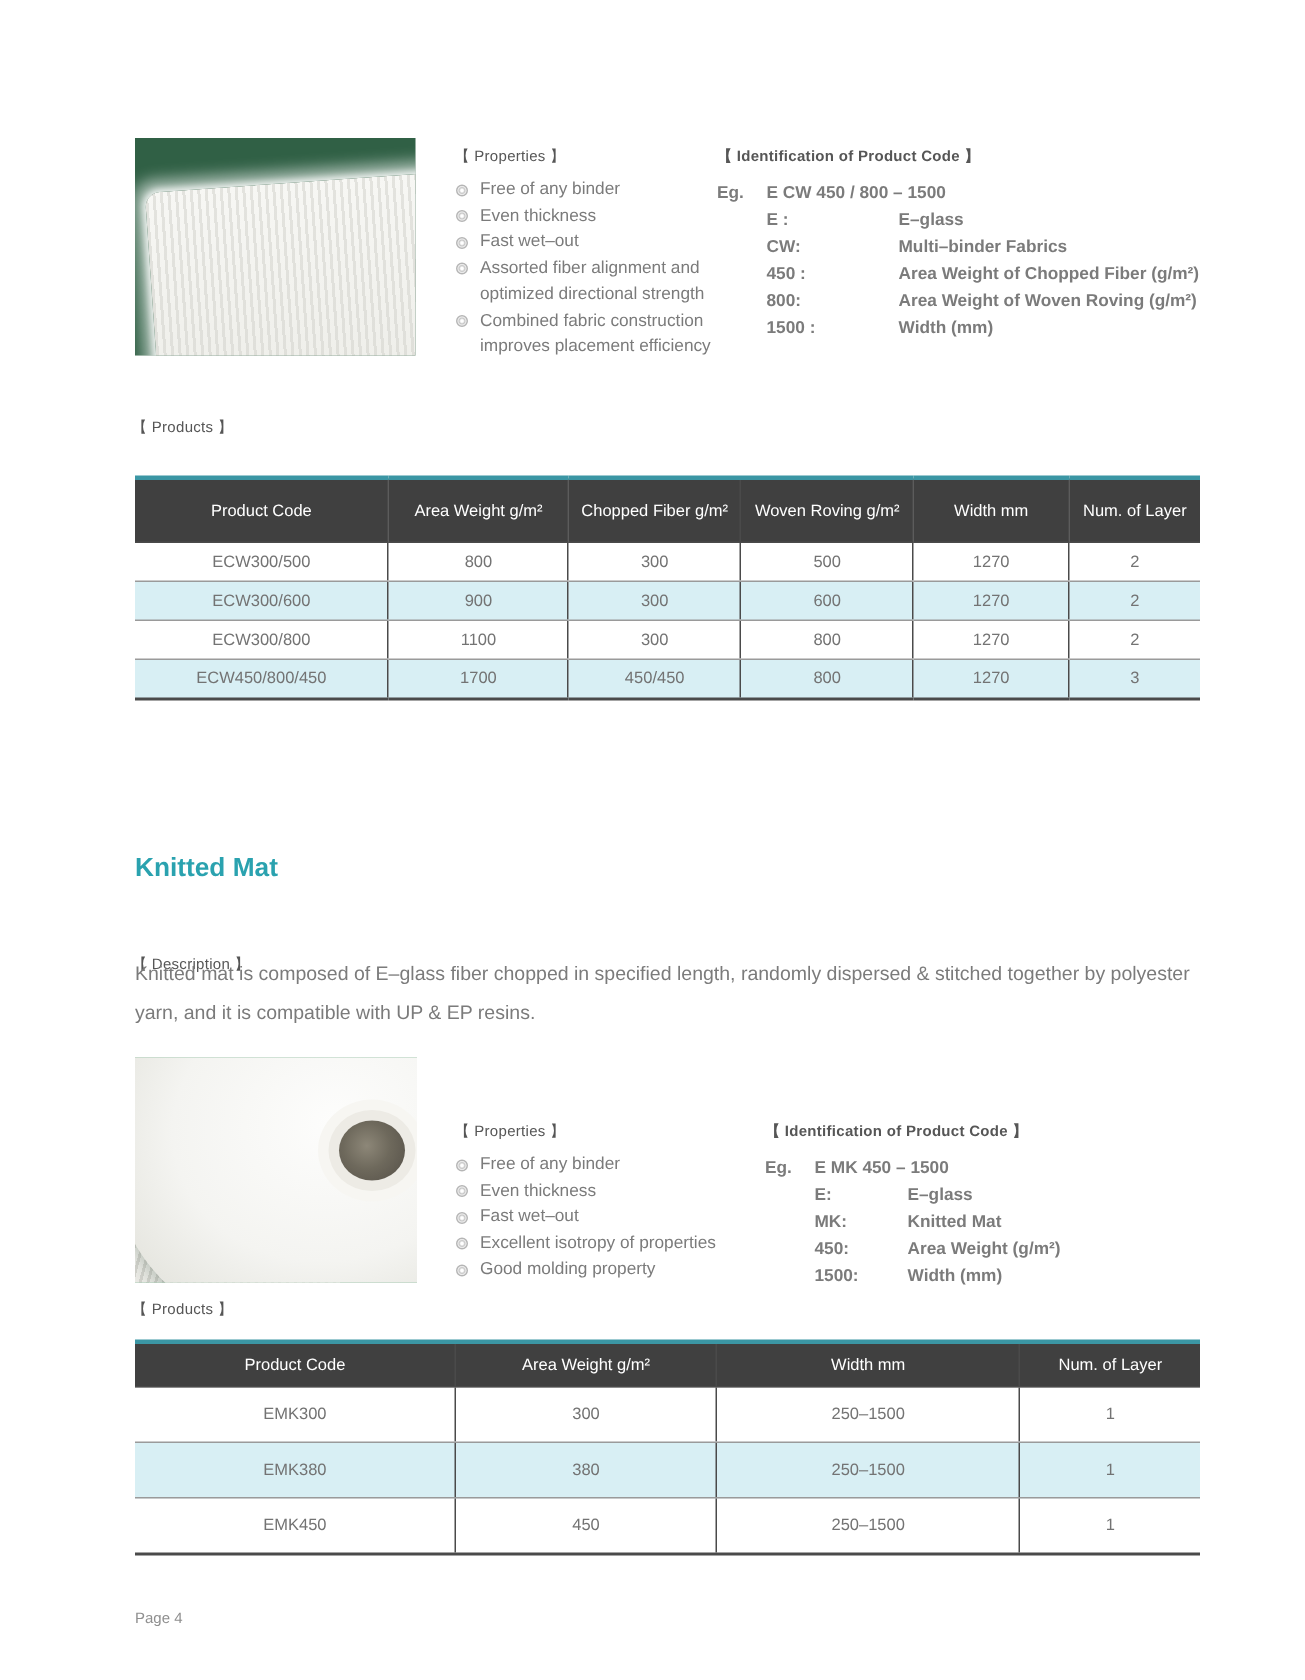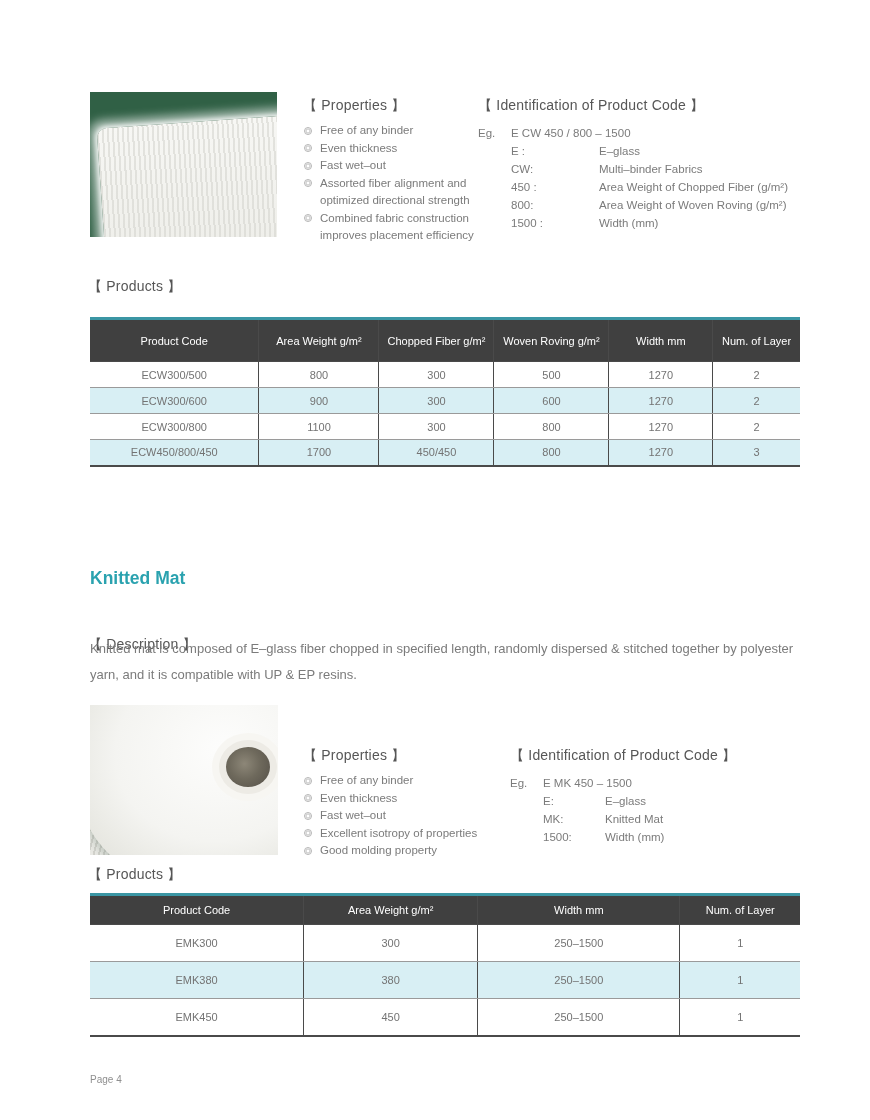--- a/index.html
+++ b/index.html
@@ -7,21 +7,21 @@
   .page {
     position: relative;
     width: 870px; height: 1120px;
     background: #ffffff;
     font-family: "Liberation Sans", sans-serif;
     color: #777;
     overflow: hidden;
   }
 
   
-  .sec-title { font-size: 14px; color: #565656; letter-spacing: .2px; }
+  .sec-title { font-size: 10px; color: #565656; letter-spacing: .2px; }
 
   
   .photo1 { position:absolute; left:90px; top:92px; width:187px; height:145px;
             background:#306045; overflow:hidden; }
   .photo1 .mat {
     position:absolute; left:6px; top:22px; width:210px; height:150px;
     transform: rotate(-4deg); transform-origin: top right;
     background:
       repeating-linear-gradient(90deg, rgba(210,210,204,.55) 0 2px, rgba(255,255,255,0) 2px 5px),
       linear-gradient(180deg,#f7f7f4,#ededE8);
@@ -56,21 +56,21 @@
   .props .sec-title { margin-bottom: 7px; }
   ul.bullets { list-style:none; font-size:11.5px; color:#7b7b7b; }
   ul.bullets li { position:relative; padding-left:17px; line-height:17.5px; }
   .bullet-icon {
     position:absolute; left:1px; top:4.5px; width:8px; height:8px; border-radius:50%;
     border:1px solid #b5b5b5;
     background: radial-gradient(circle, #ffffff 20%, #c7c7c7 45%, #ffffff 72%);
   }
 
   
-  .ident { position:absolute; font-size:11.5px; color:#7b7b7b; }
+  .ident { position:absolute; font-size:11.5px; color:#7b7b7b;font-weight:bold; }
   .ident .sec-title { margin-bottom: 9px; }
   .ident .row { display:flex; line-height:18px; }
   .ident .eg { flex:0 0 33px; }
   .ident1 .code { flex:0 0 88px; }
   .ident2 .code { flex:0 0 62px; }
   .ident .meaning { flex:1; }
 
   
   .h-products1 { position:absolute; left:88px; top:278px; }
   .h-knitted  { position:absolute; left:90px; top:568px; font-size:17.5px; font-weight:bold; color:#2aa2af;
@@ -293,20 +293,25 @@
           <span class="code">E:</span>
           <span class="meaning">E–glass</span>
         </div>
 
         <div class="row">
           <span class="eg"></span>
           <span class="code">MK:</span>
           <span class="meaning">Knitted Mat</span>
         </div>
 
+        <div class="row">
+          <span class="eg"></span>
+          <span class="code">450:</span>
+          <span class="meaning">Area Weight (g/m²)</span>
+        </div>
 
         <div class="row">
           <span class="eg"></span>
           <span class="code">1500:</span>
           <span class="meaning">Width (mm)</span>
         </div>
       </div>
   </div>
 
   <div class="sec-title h-products2">【 Products 】</div>

